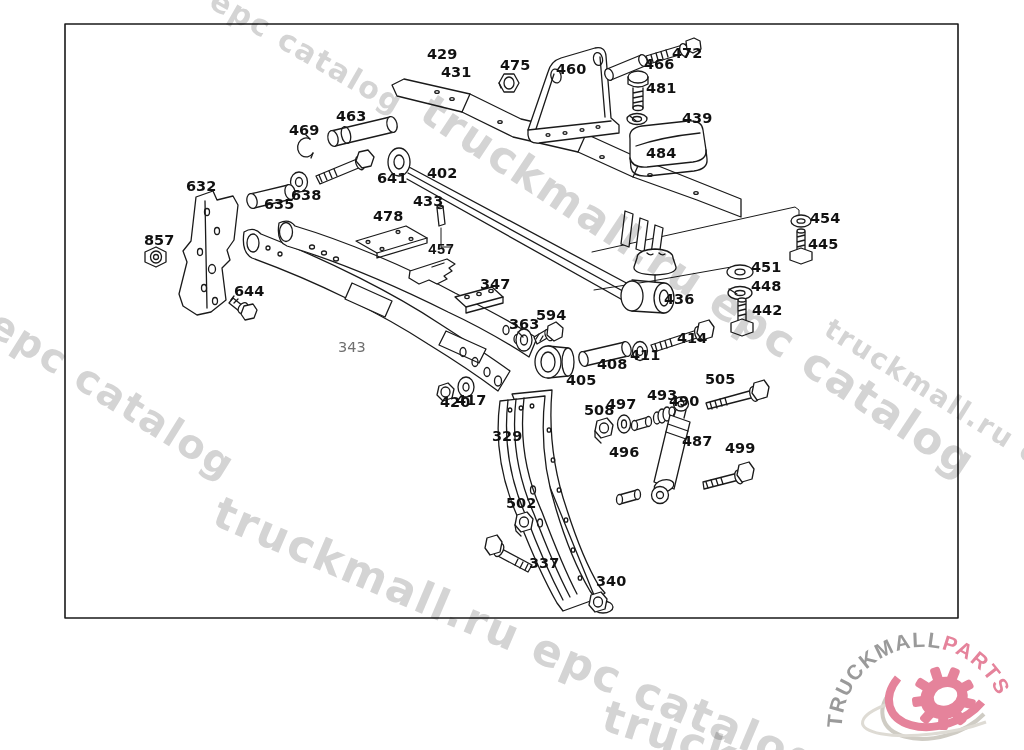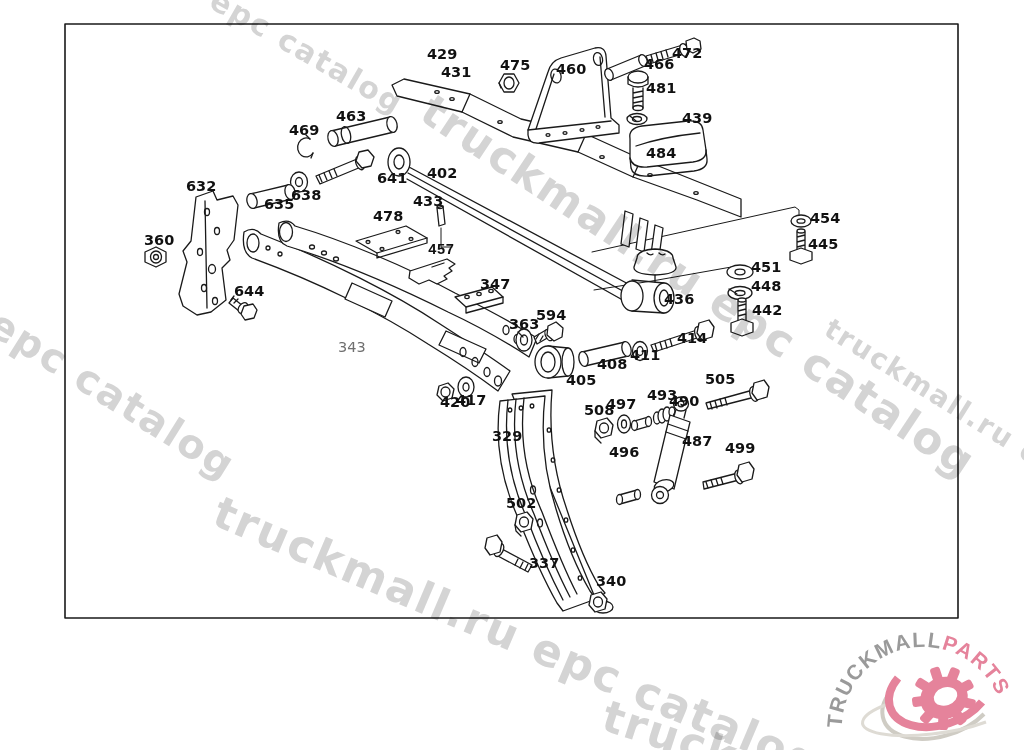--- a/index.html
+++ b/index.html
@@ -361,21 +361,21 @@
       <span class="pl" style="left: 672px; top: 45px;">472</span>
       <span class="pl" style="left: 646px; top: 80px;">481</span>
       <span class="pl" style="left: 646px; top: 108px; margin-top: 37px;">484</span>
       <span class="pl" style="left: 682px; top: 110px;">439</span>
       <span class="pl" style="left: 336px; top: 108px;">463</span>
       <span class="pl" style="left: 289px; top: 122px;">469</span>
       <span class="pl" style="left: 331px; top: 170px; margin-left: 46px;">641</span>
       <span class="pl" style="left: 291px; top: 187px;">638</span>
       <span class="pl" style="left: 264px; top: 196px;">635</span>
       <span class="pl" style="left: 186px; top: 178px;">632</span>
-      <span class="pl" style="left: 144px; top: 232px;">360</span>
+      <span class="pl" style="left: 144px; top: 232px;">857</span>
       <span class="pl" style="left: 234px; top: 283px;">644</span>
       <span class="pl" style="left: 427px; top: 165px;">402</span>
       <span class="pl" style="left: 413px; top: 193px;">433</span>
       <span class="pl" style="left: 373px; top: 208px;">478</span>
       <span class="pl" style="left: 428px; top: 242px; font-family: Liberation Mono, monospace;">457</span>
       <span class="pl" style="left: 480px; top: 276px;">347</span>
       <span class="pl muted" style="left: 338px; top: 339px;">343</span>
       <span class="pl" style="left: 509px; top: 316px;">363</span>
       <span class="pl" style="left: 536px; top: 307px;">594</span>
       <span class="pl" style="left: 566px; top: 372px; text-align: center;">405</span>

